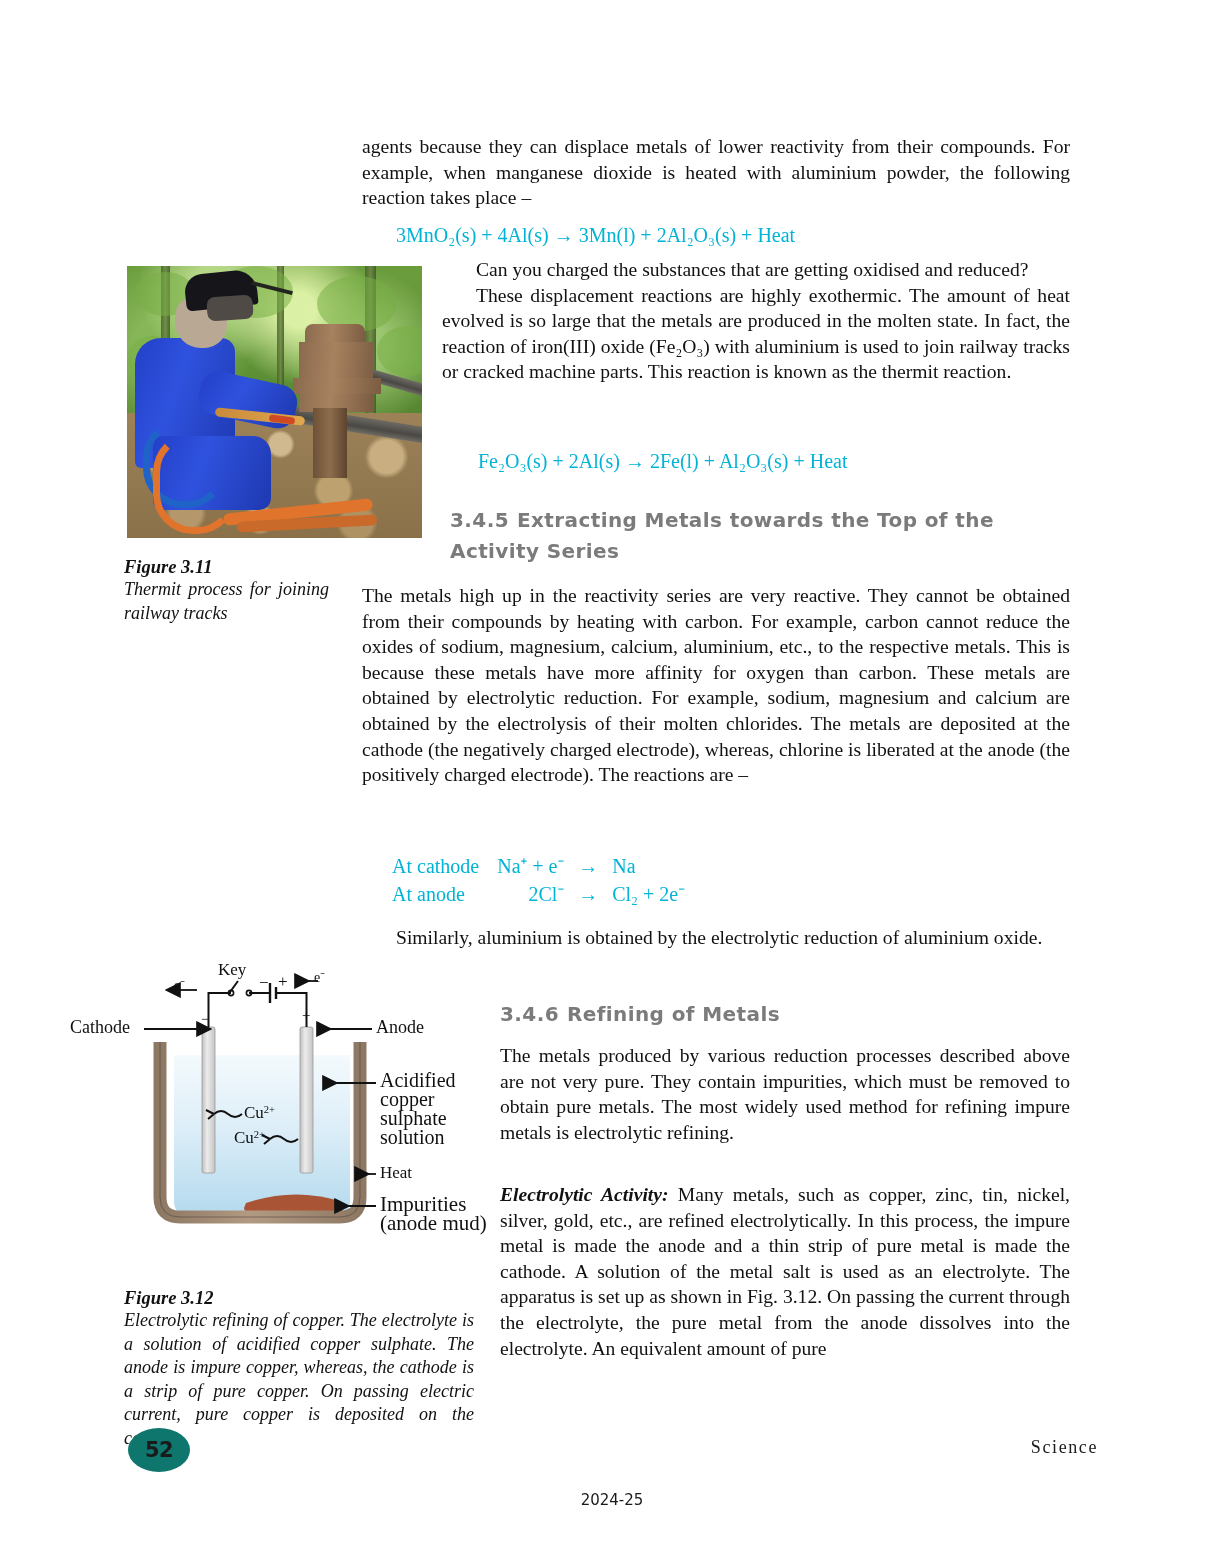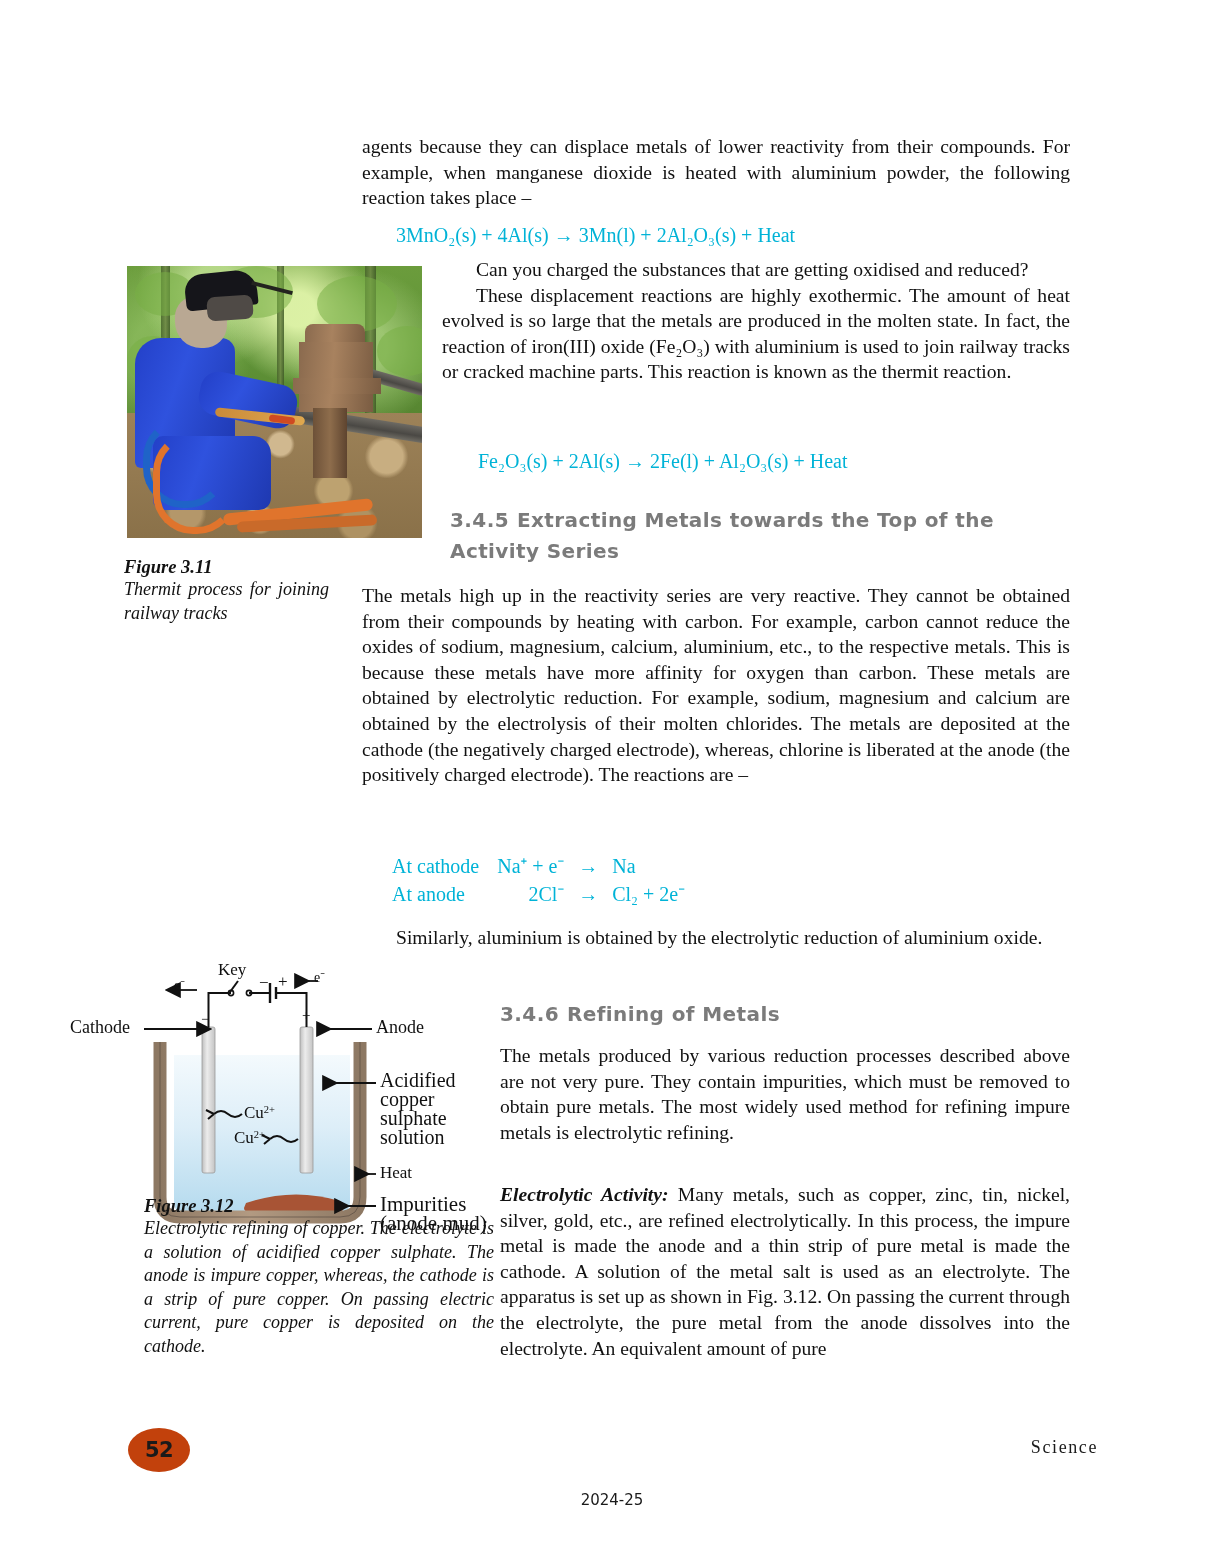--- a/index.html
+++ b/index.html
@@ -137,27 +137,27 @@
     border-radius: 40px;
     border-style: solid;
     border-color: transparent;
   }
 
   
   #fig312 { left: 118px; top: 963px; width: 380px; height: 262px; }
 
   
   #cap311 { left: 124px; top: 557px; width: 205px; }
-  #cap312 { left: 124px; top: 1196px; width: 350px; margin-left: 20px; }
+  #cap312 { left: 124px; top: 1288px; width: 350px; }
 
   
   #pagebadge {
     left: 128px; top: 1428px; width: 62px; height: 44px;
     border-radius: 50%;
-    background: #c2410c;
+    background: #0f766e;
     display: flex; align-items: center; justify-content: center;
   }
   #pagebadge span {
     font-family: "DejaVu Sans", sans-serif;
     font-weight: bold;
     font-size: 21px;
     color: #1a1a1a;
     letter-spacing: -0.5px;
   }
   #footer-right {

